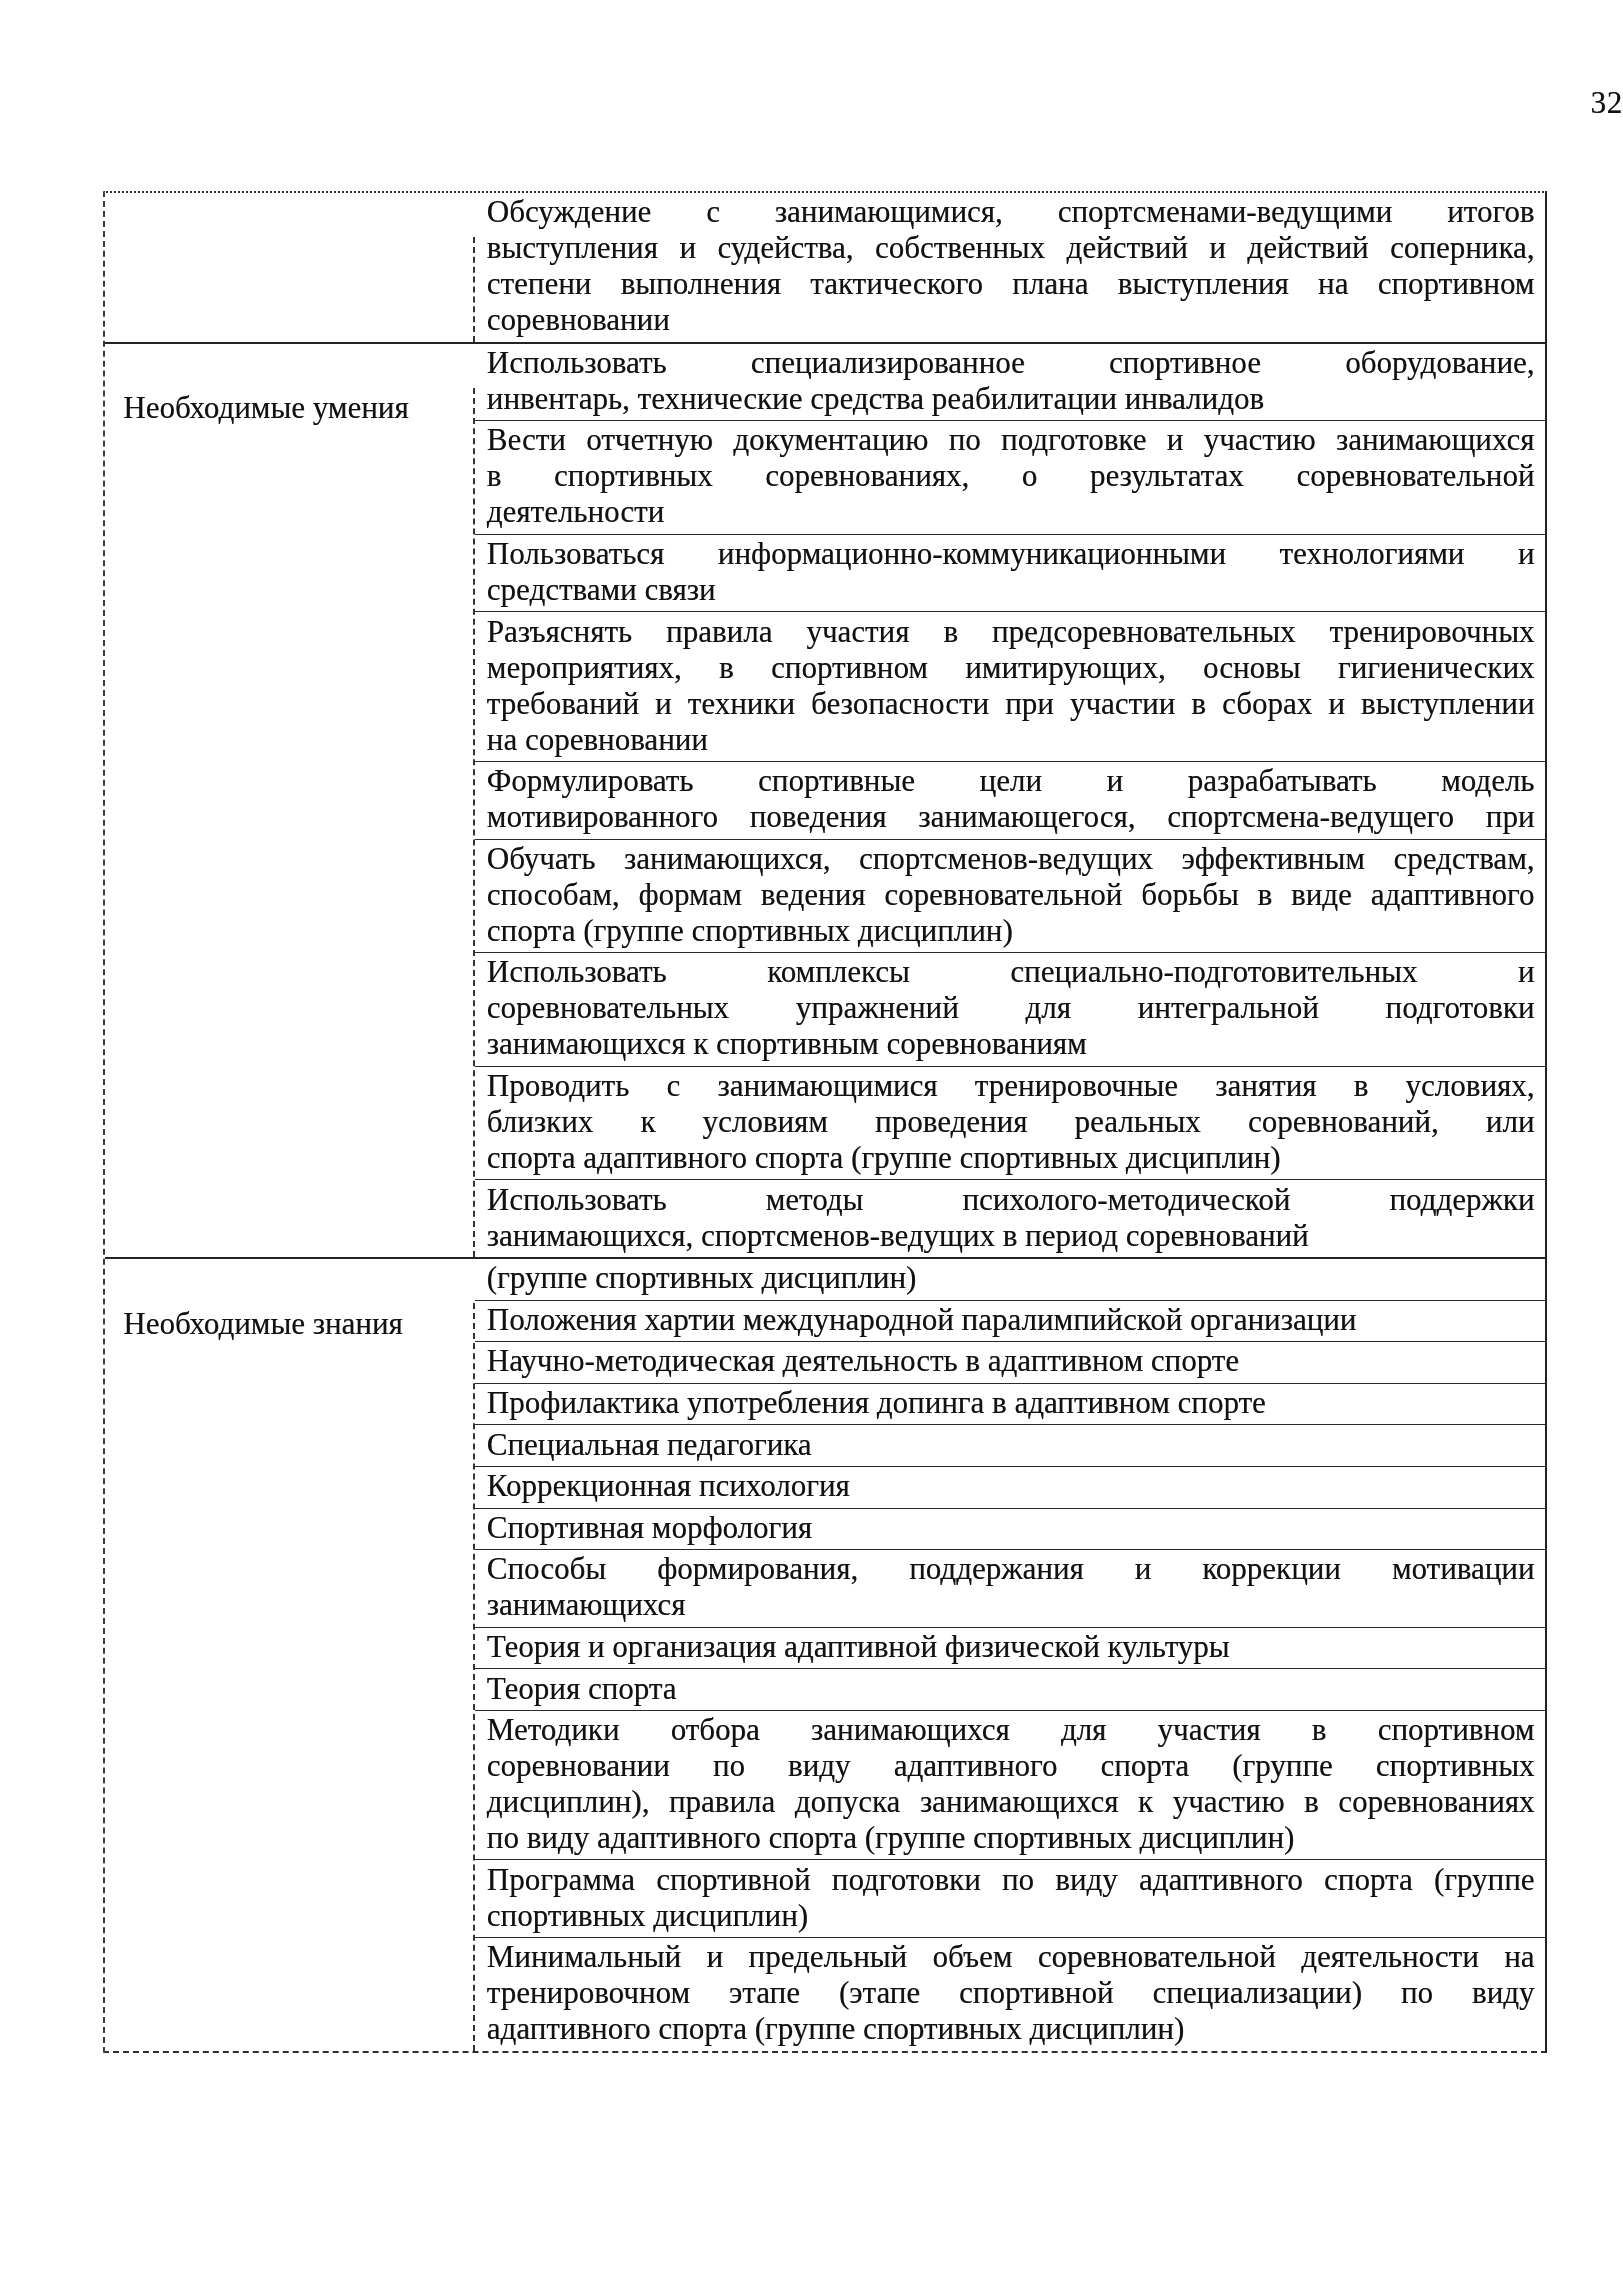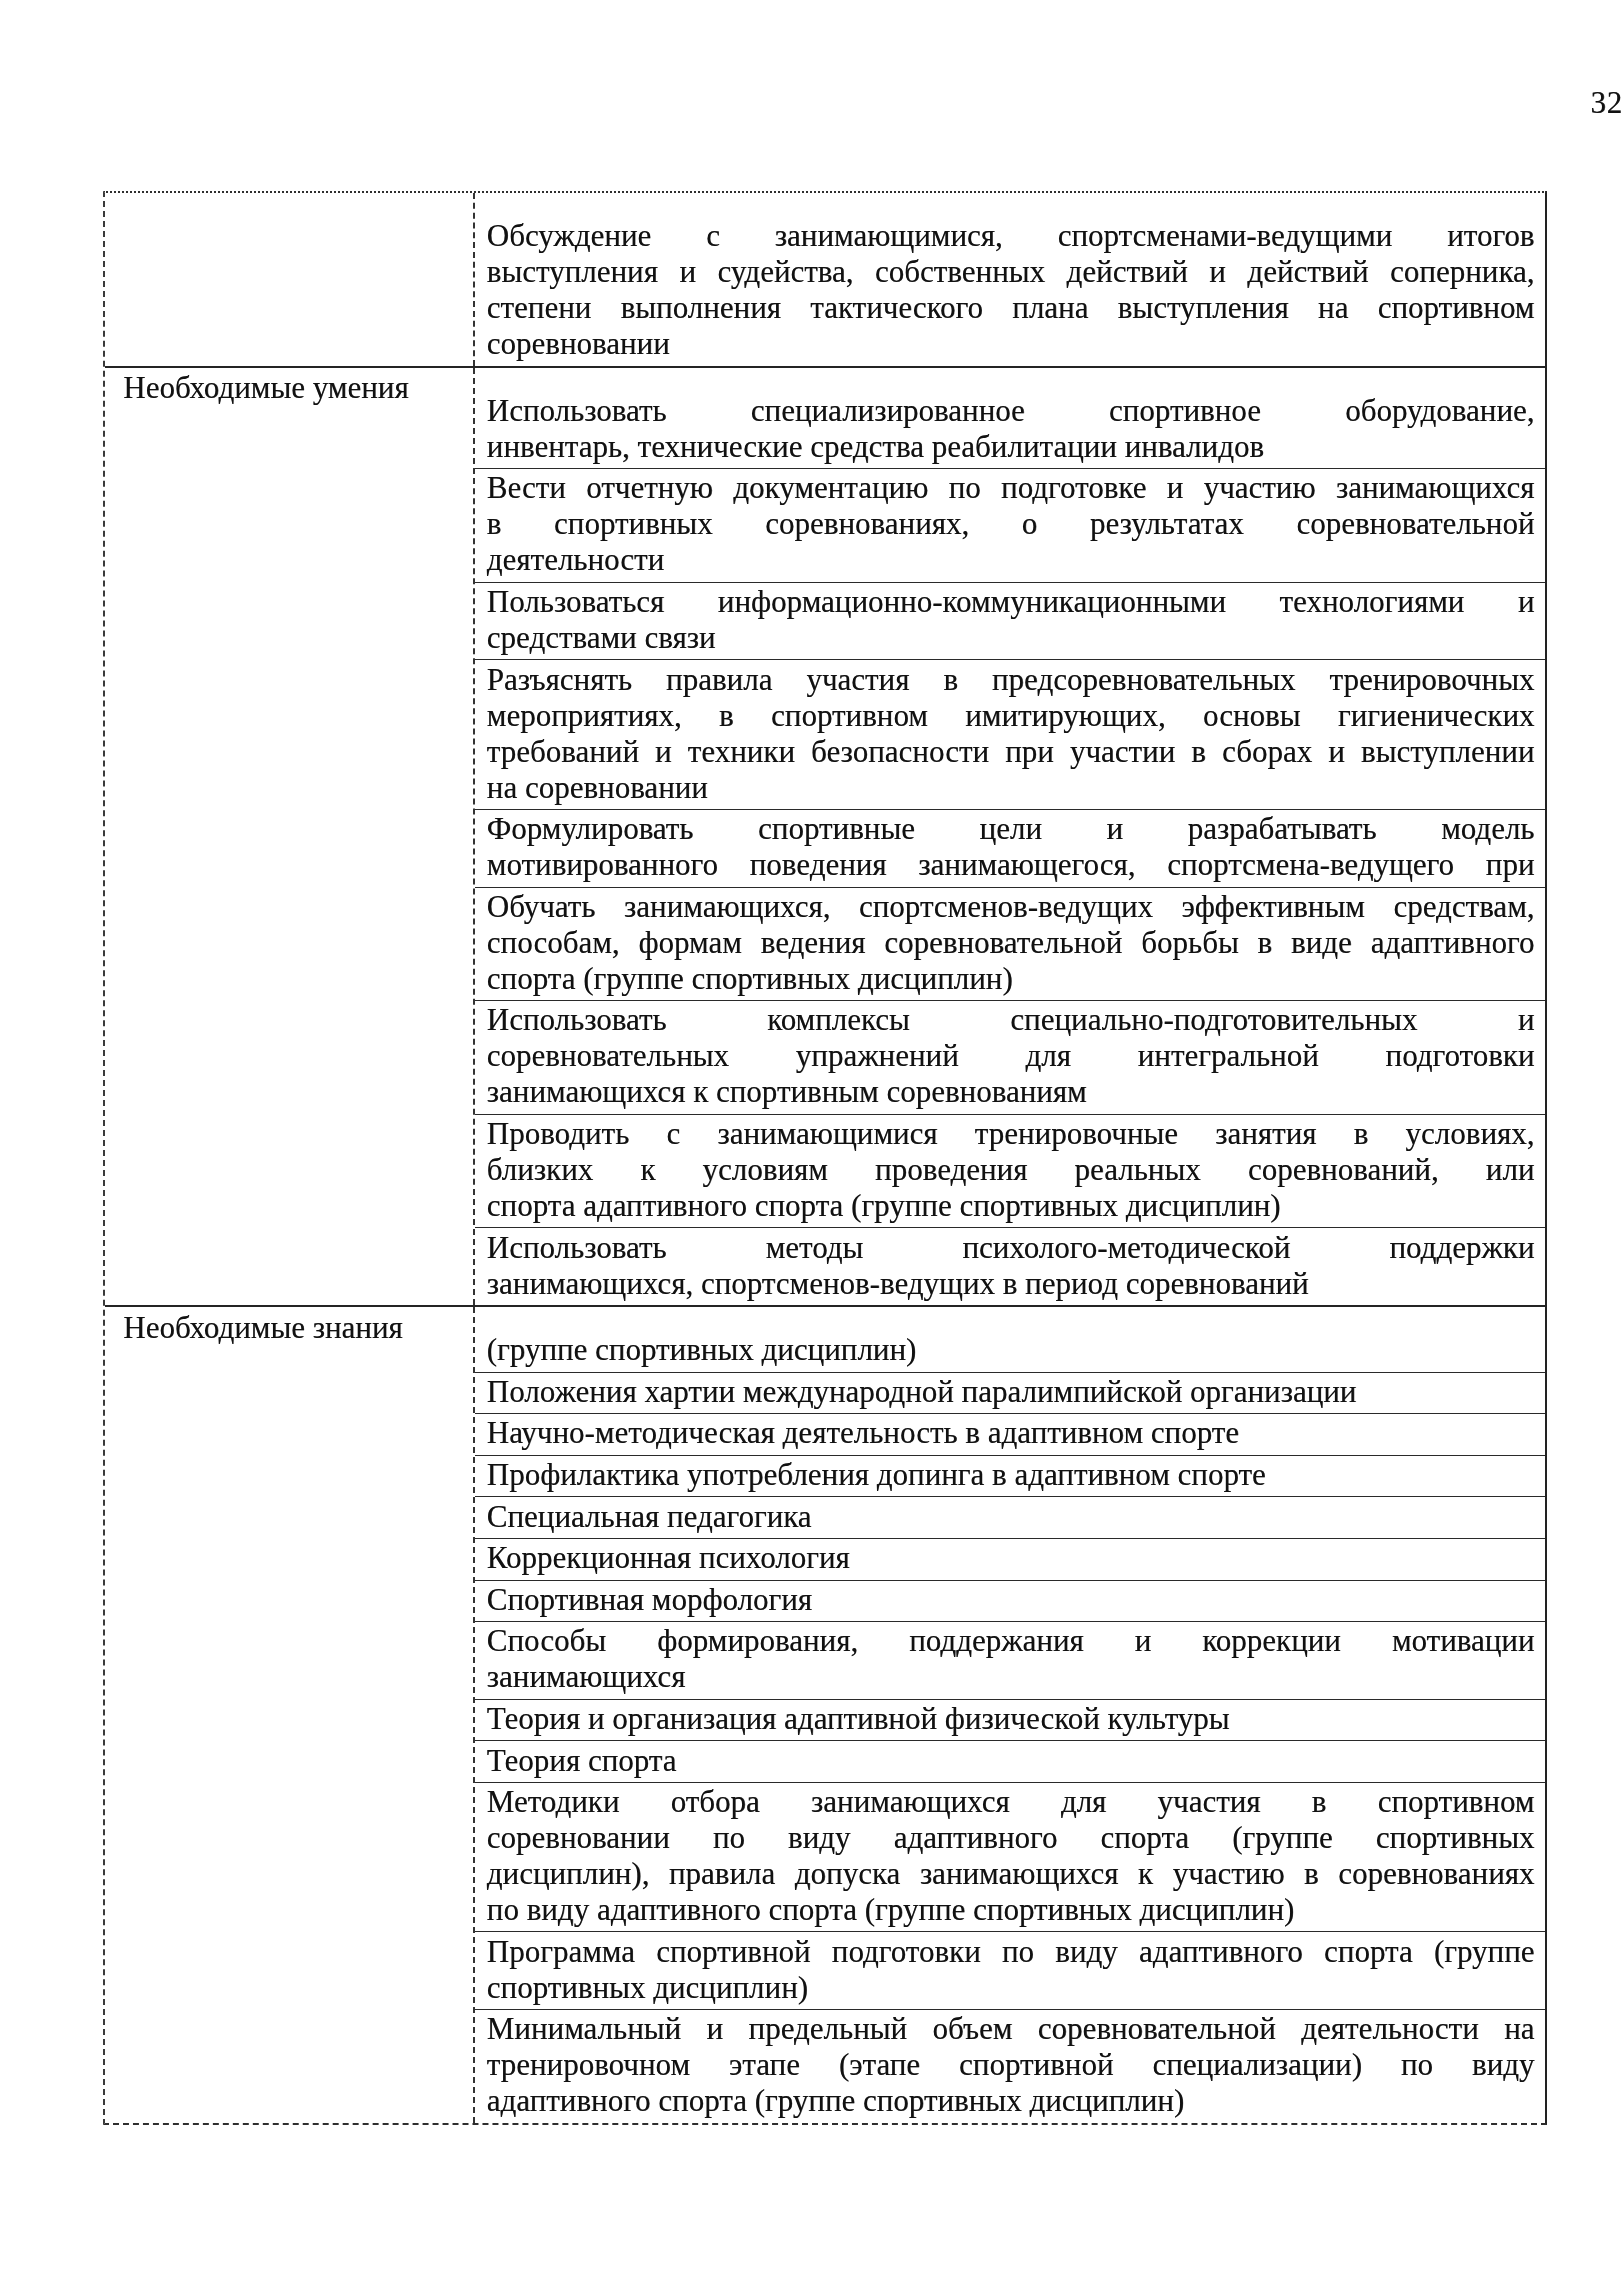--- a/index.html
+++ b/index.html
@@ -46,27 +46,27 @@
     border-top: 2px solid #242424;
   }
   .left-cell {
     flex: 0 0 370px;
     width: 370px;
     box-sizing: border-box;
     border-right: 2px dashed #333333;
     padding: 2.6px 7.9px 3.9px 18.3px;
     font-size: 31px;
     line-height: 36px;
+    margin-top: 44px;
   }
   .right-col {
     flex: 1 1 auto;
     min-width: 0;
     display: flex;
     flex-direction: column;
-    margin-top: 24px;
   }
   .cell {
     box-sizing: border-box;
     padding: 1.3px 10.5px 3.3px 11.8px;
     font-size: 31px;
     line-height: 36px;
     overflow: hidden;
   }
   .cell + .cell {
     border-top: 1.3px solid #2a2a2a;

